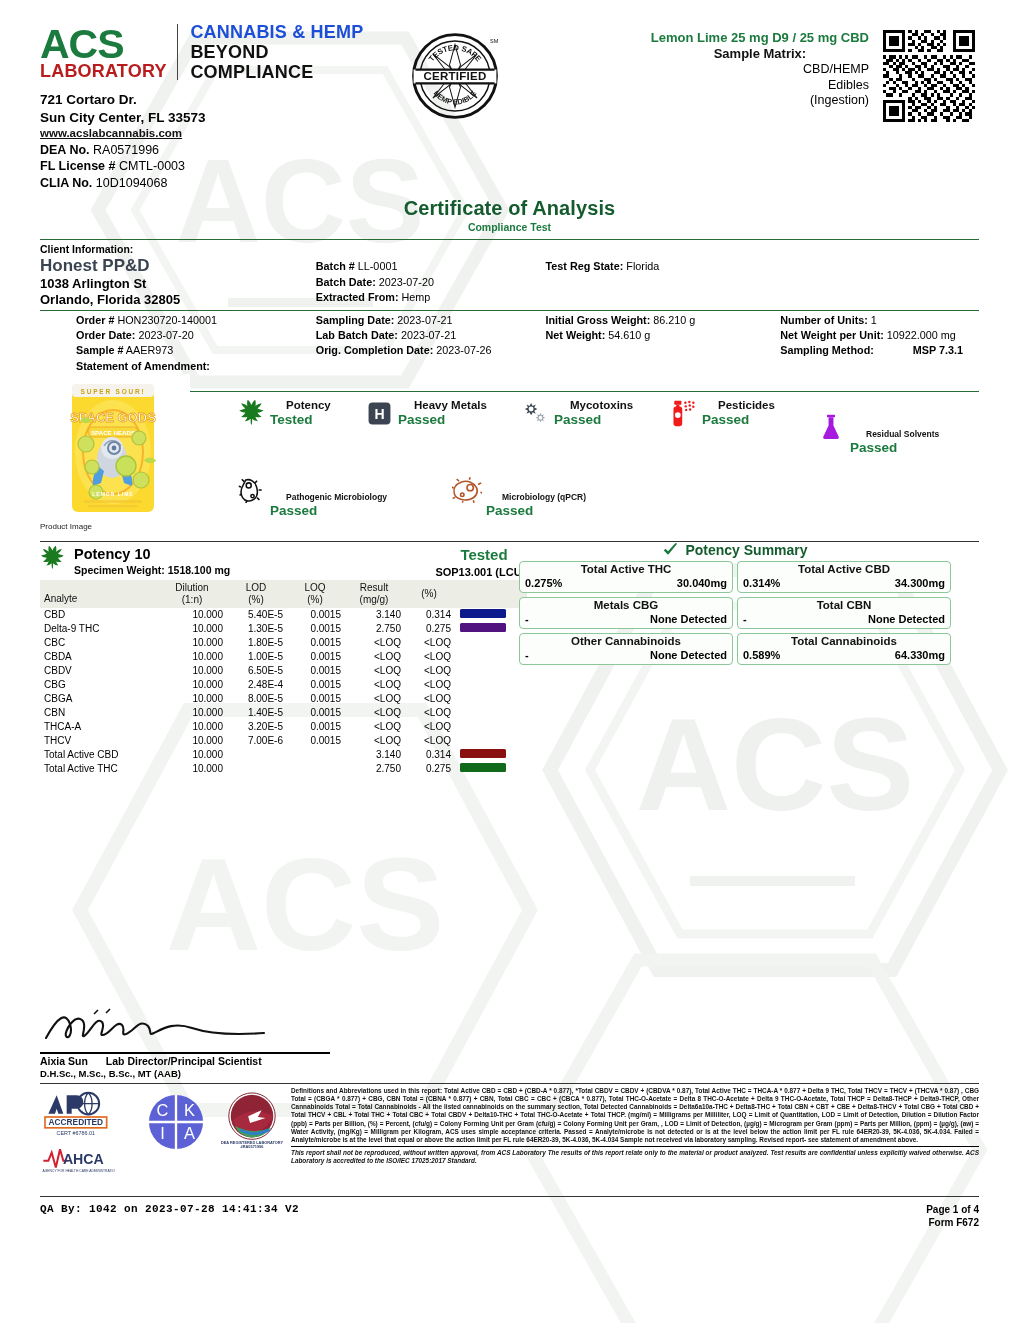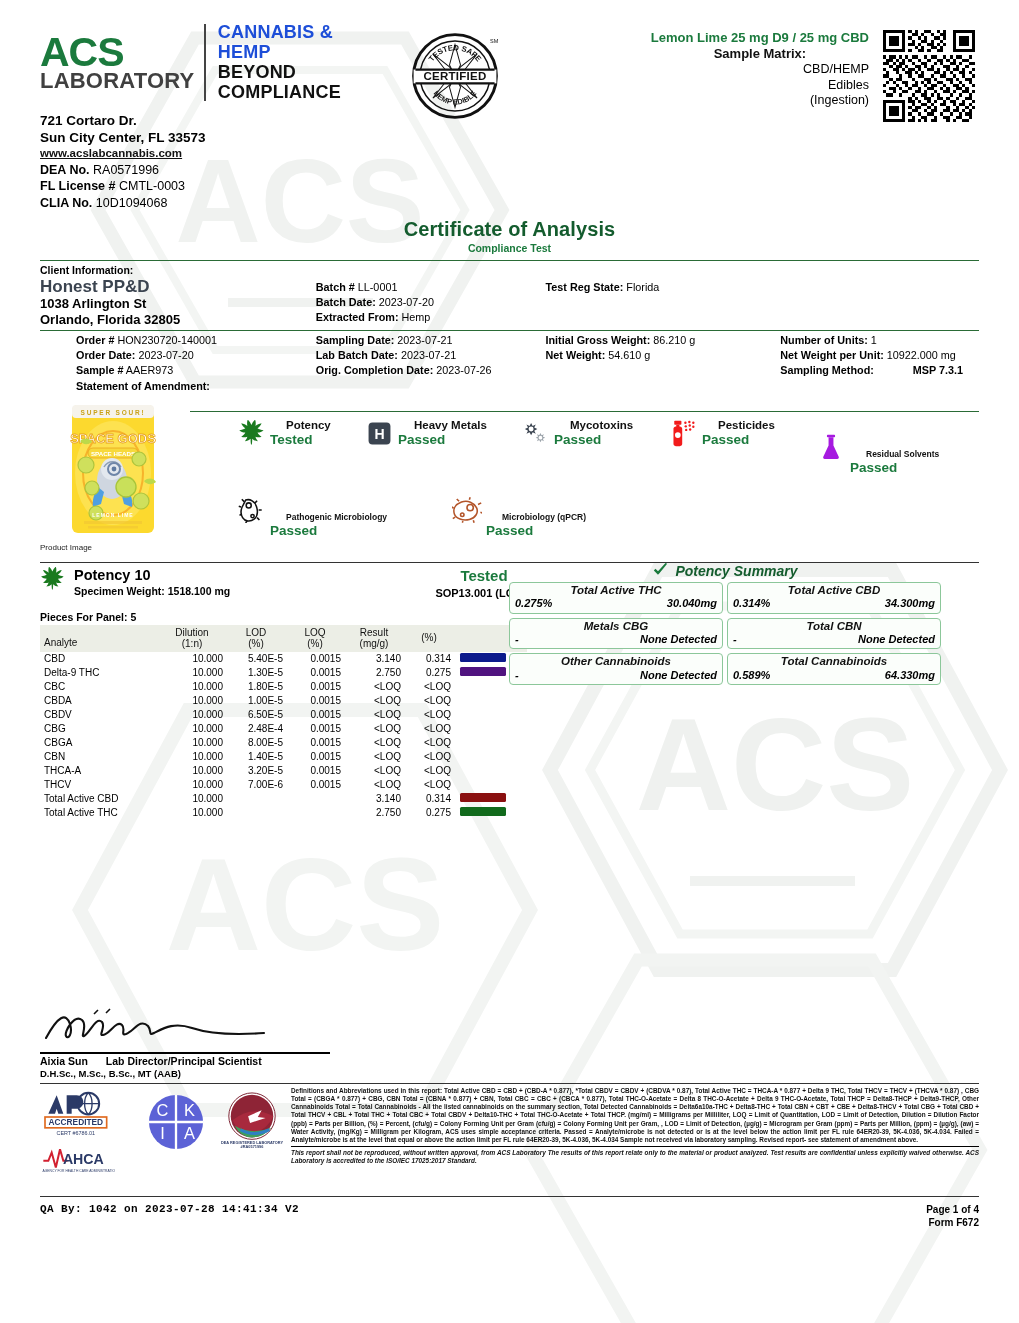--- a/index.html
+++ b/index.html
@@ -19,21 +19,21 @@
   .wm { position:absolute; opacity:1; }
   .wm svg { display:block; }
 
   .content { position:relative; z-index:2; }
 
   
   .hdr { display:flex; align-items:flex-start; padding-top:22px; }
   .hdr-left { width:330px; }
   .logo-row { display:flex; align-items:center; }
   .acs-word { font-size:41px; font-weight:bold; color:#1b7a3d; letter-spacing:-1px; line-height:.95; font-family:"Liberation Sans",sans-serif; }
-  .lab-word { font-size:22px; font-weight:bold; color:#404040; letter-spacing:.2px; line-height:1; margin-top:-2px; }
+  .lab-word { font-size:18px; font-weight:bold; color:#b91c1c; letter-spacing:.2px; line-height:1; margin-top:-2px; }
   .logo-divider { width:2px; background:#444; align-self:stretch; margin:2px 12px 2px 10px; }
   .tag1 { font-size:18px; font-weight:bold; color:#1d4ed8; letter-spacing:.2px; line-height:1.12; }
   .tag2 { font-size:18px; font-weight:bold; color:#111; letter-spacing:.2px; line-height:1.12; }
   .addr { margin-top:9px; font-size:13.5px; font-weight:bold; line-height:1.28; }
   .weburl { font-size:11.5px; font-weight:bold; color:#111; text-decoration:underline; display:block; line-height:1.35; }
   .lic { font-size:12.5px; font-weight:bold; line-height:1.33; }
   .lic span.v { font-weight:normal; font-size:12.5px; }
 
   .hdr-mid { width:170px; display:flex; justify-content:center; padding-top:8px; }
   .hdr-right { flex:1; text-align:right; padding-top:8px; padding-right:4px; }
@@ -95,21 +95,21 @@
 
   table.analyte { border-collapse:collapse; width:487px; margin-top:2px; }
   table.analyte th { background:#eceee6; font-size:10px; font-weight:normal; padding:2px 3px 3px; text-align:center; line-height:1.12; color:#111;}
   table.analyte th.an { text-align:left; padding-left:4px; vertical-align:bottom; padding-bottom:4px;}
   table.analyte td { font-size:10px; padding:0.5px 3px; line-height:1.3; text-align:right; }
   table.analyte td.an { text-align:left; padding-left:4px; }
   table.analyte td.sw { text-align:left; padding-left:6px; width:66px; }
   .swatch { display:inline-block; width:46px; height:9px; border-radius:1.5px; }
 
   
-  .summary { position:absolute; right:38px; top:0; width:432px;font-style:italic; }
+  .summary { position:absolute; right:28px; top:0; width:432px; }
   .sum-head { display:flex; align-items:center; justify-content:center; gap:6px; }
   .sum-head .st { font-size:14px; font-weight:bold; color:#145c2e; }
   .sum-grid { display:flex; flex-wrap:wrap; gap:4px; margin-top:3px; }
   .sum-box { width:214px; border:1.1px solid #8cc79a; border-radius:4px; background:#fbfefb; padding:1px 5px 2px; }
   .sum-box .sb-title { text-align:center; font-size:11.5px; font-weight:bold; color:#111; line-height:1.2; }
   .sum-box .sb-vals { display:flex; justify-content:space-between; font-size:11px; font-weight:bold; line-height:1.2; }
 
   
   .sig-area { position:absolute; left:40px; top:1008px; width:290px; }
   .sig-line { border-top:2px solid #000; margin-top:2px; }
@@ -698,21 +698,20 @@
       <div class="ph-titles">
         <div class="ph-title">Potency 10</div>
         <div class="ph-sub"><span>Specimen Weight:</span> <span>1518.100 mg</span></div>
       </div>
       <div class="ph-tested">
         <div class="t1">Tested</div>
         <div class="t2">SOP13.001 (LCUV)</div>
       </div>
     </div>
 
-    <div class="pieces"><span>Pieces For Panel:</span> <span>5</span></div>
 
     <table class="analyte">
       <thead>
         <tr>
           <th class="an" style="width:118px;">Analyte</th>
           <th style="width:68px;"><span>Dilution</span><br><span>(1:n)</span></th>
           <th style="width:60px;"><span>LOD</span><br><span>(%)</span></th>
           <th style="width:58px;"><span>LOQ</span><br><span>(%)</span></th>
           <th style="width:60px;"><span>Result</span><br><span>(mg/g)</span></th>
           <th style="width:50px;"><span>(%)</span></th>

